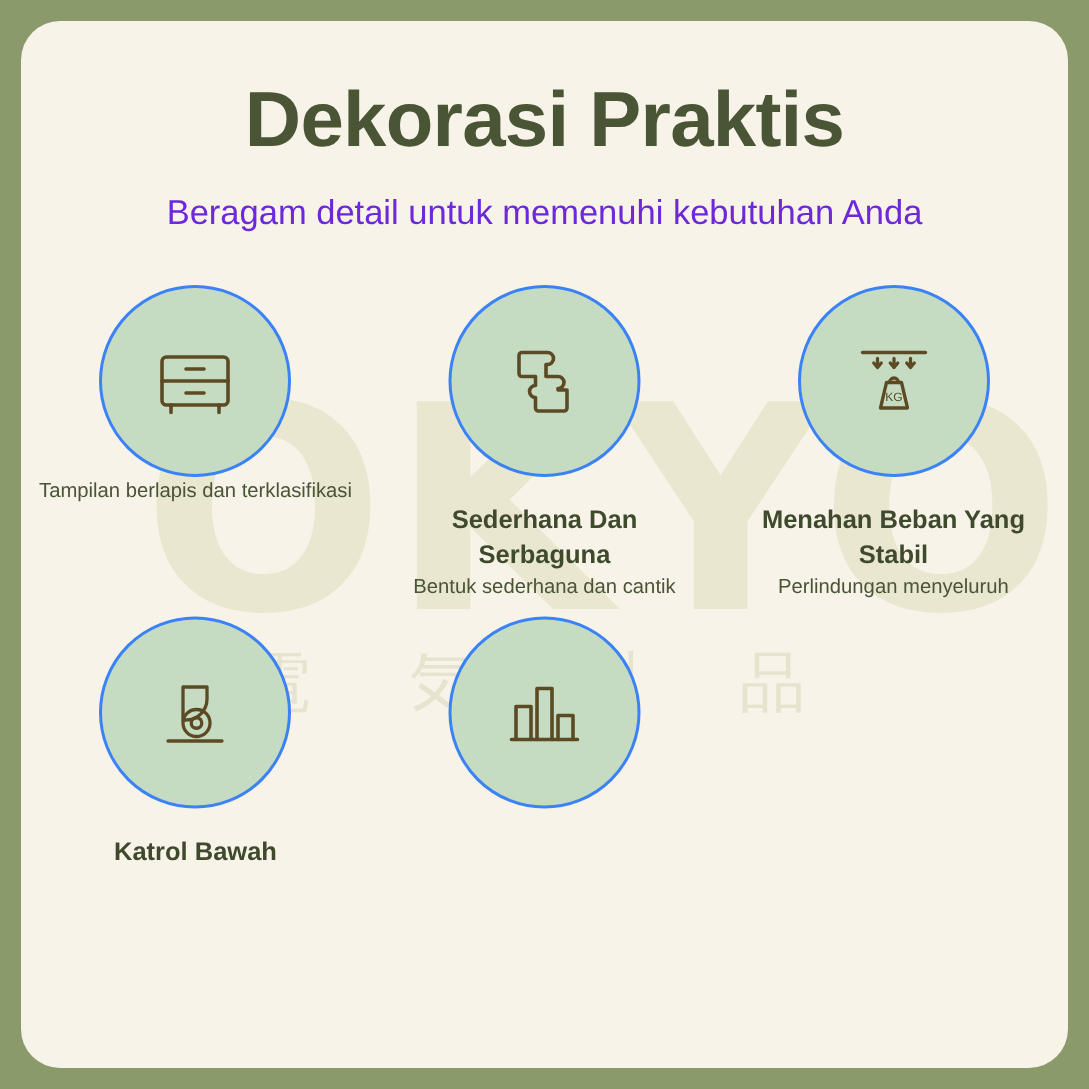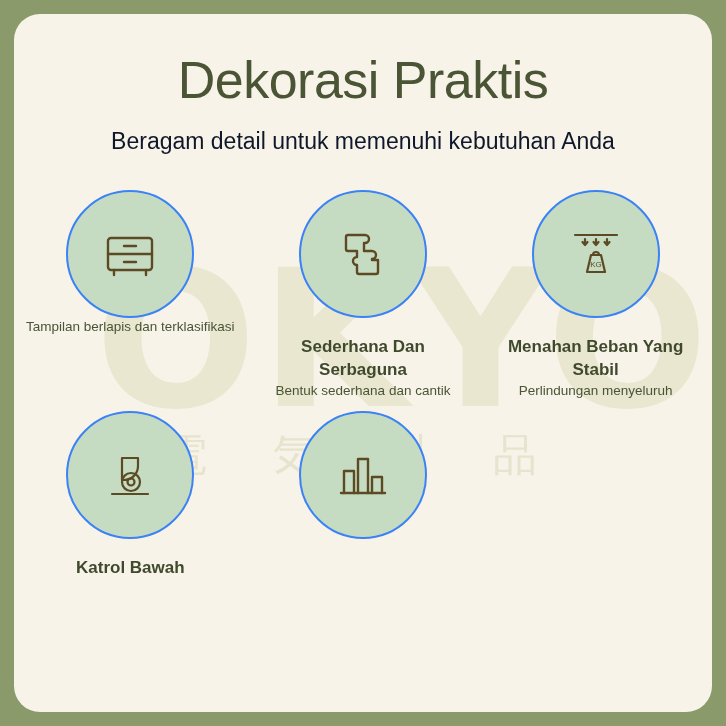--- a/index.html
+++ b/index.html
@@ -58,31 +58,31 @@
     position: relative;
     width: 100%;
     height: 100%;
   }
   .title {
     position: absolute;
     top: 36px;
     width: 100%;
     text-align: center;
     font-size: 52px;
-    font-weight: normal;
+    font-weight: bold;
     color: #4a5535;
     letter-spacing: -0.5px;
   }
   .subtitle {
     position: absolute;
     top: 114px;
     width: 100%;
     text-align: center;
     font-size: 23px;
-    color: #0f172a;
+    color: #6d28d9;
   }
   .grid {
     position: absolute;
     top: 176px;
     left: 0;
     width: 100%;
     display: flex;
     flex-wrap: wrap;
   }
   .cell {

